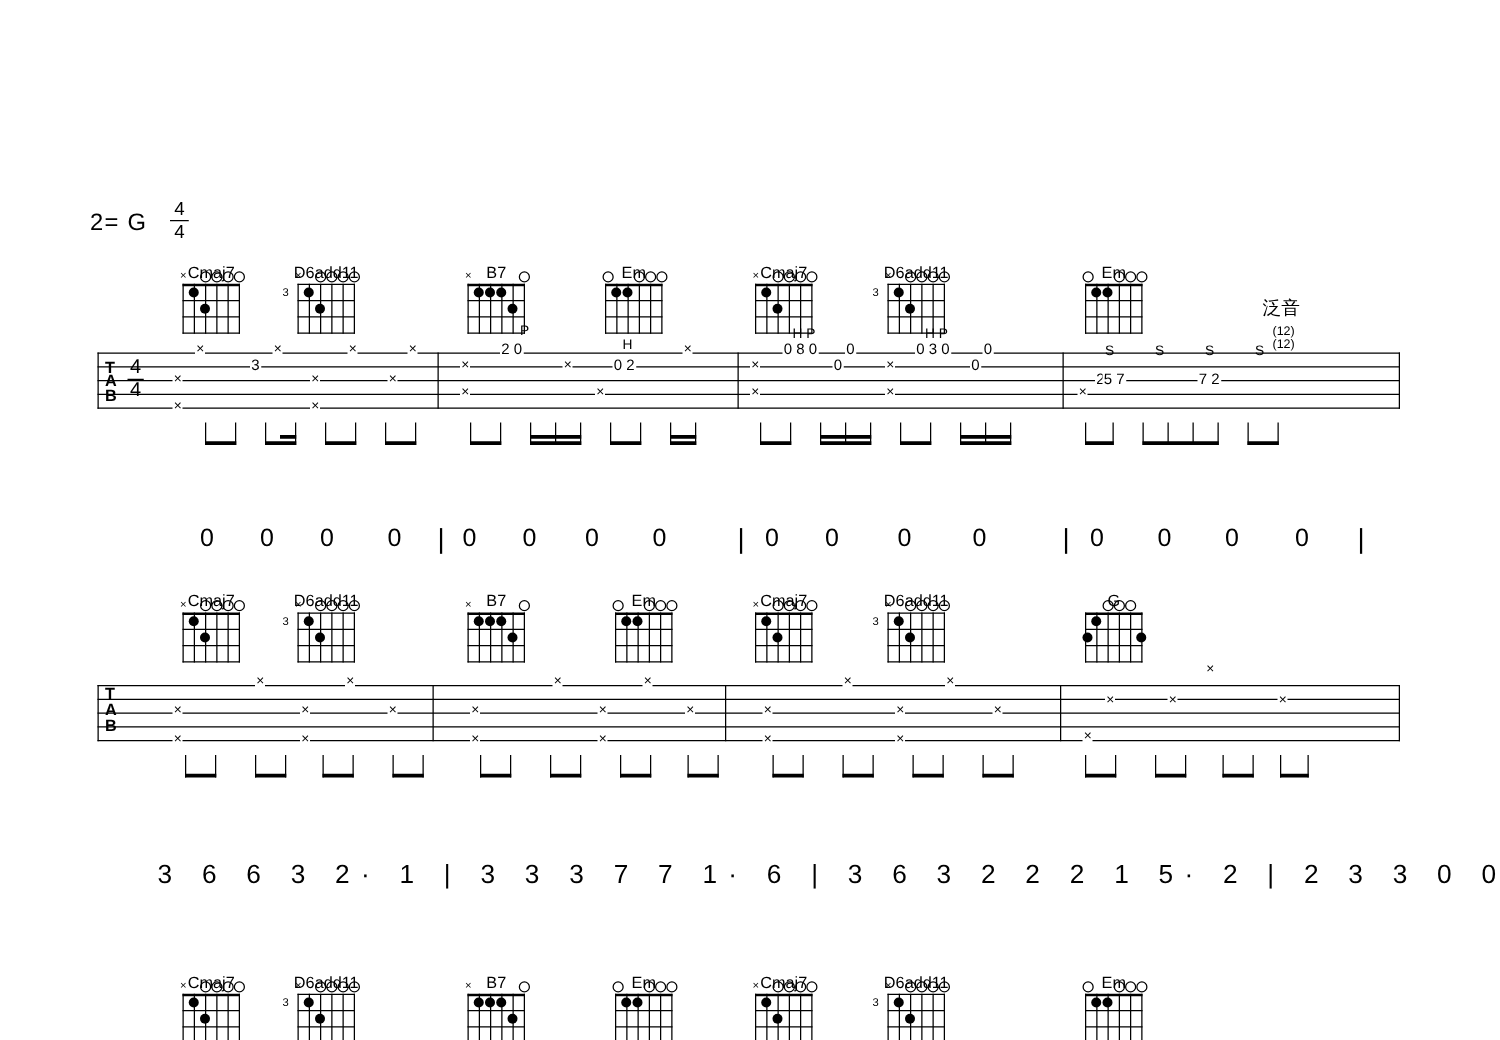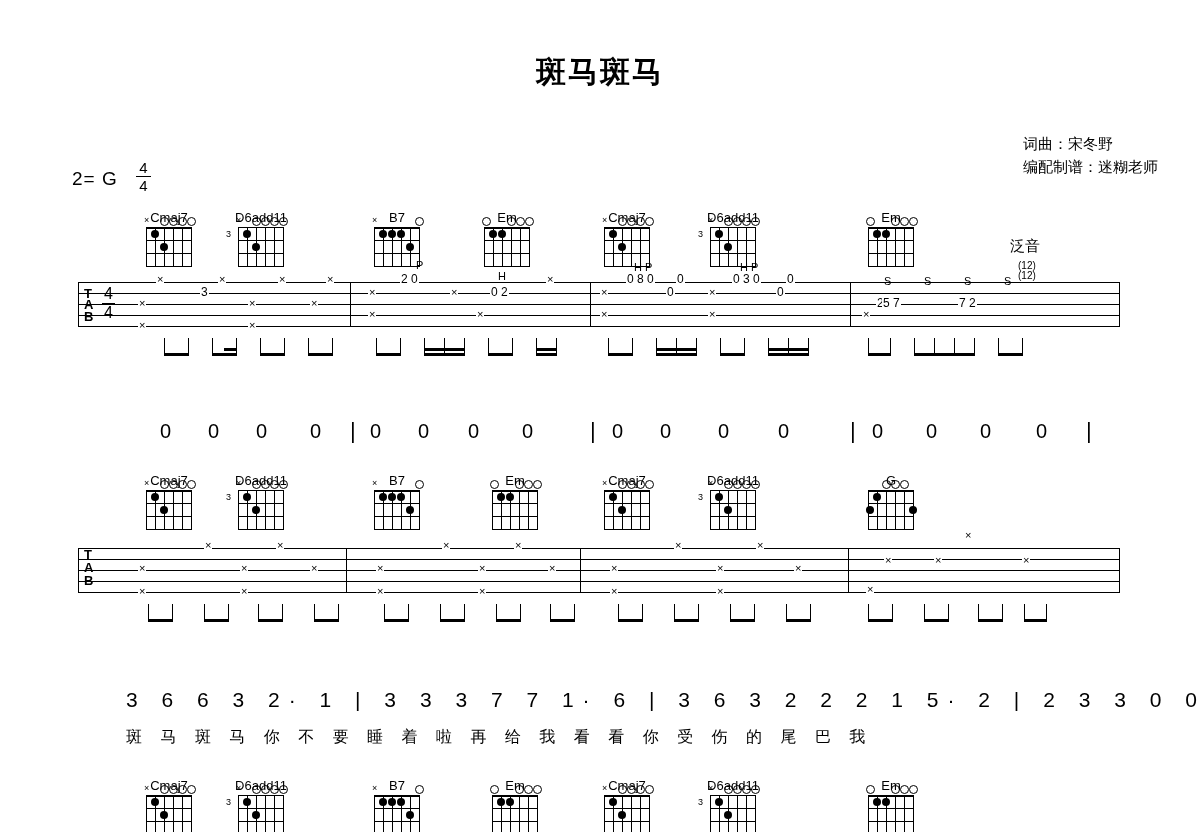--- a/index.html
+++ b/index.html
@@ -52,26 +52,21 @@
   .beam{position:absolute;height:3px;background:#000;}
 
   .smalltxt{position:absolute;font-size:11px;}
   .tiny{position:absolute;font-size:10px;}
 </style>
 </head>
 <body>
 
 <div class="sheet">
 
-  <div class="title">斑马斑马</div>
-
-  <div class="credits">
-    <div>词曲：宋冬野</div>
-    <div>编配制谱：迷糊老师</div>
-  </div>
+
 
   <div class="keysig">2= G</div>
   <div class="timesig">
     <span class="num">4</span>
     <span class="bar"></span>
     <span class="num">4</span>
   </div>
 
   <div class="chordbox" style="left:140px;top:210px;">
     <div class="chordname">Cmaj7</div>
@@ -642,21 +637,20 @@
     <div class="stem" style="left:900px;top:0;height:18px"></div>
       <div class="stem" style="left:924px;top:0;height:18px"></div>
       <div class="beam" style="left:900px;top:15px;width:25px"></div>
     <div class="stem" style="left:946px;top:0;height:18px"></div>
       <div class="stem" style="left:968px;top:0;height:18px"></div>
       <div class="beam" style="left:946px;top:15px;width:23px"></div>
   </div>
 
   <div class="abs" style="left:126px;top:688px;font-size:21px;letter-spacing:9px;white-space:nowrap;">3 6 6 3 2·   1 | 3 3 3 7 7 1·   6 | 3 6 3 2 2 2 1 5· 2 | 2 3 3   0   0 6 |</div>
 
-  <div class="abs" style="left:126px;top:727px;font-size:16px;letter-spacing:7px;white-space:nowrap;">斑 马  斑 马    你  不 要  睡 着 啦    再  给 我 看 看 你  受 伤  的 尾 巴          我</div>
 
   <div class="chordbox" style="left:140px;top:778px;">
     <div class="chordname">Cmaj7</div>
     <div class="grid">
       <div class="nut"></div>
       <div class="vl" style="left:0"></div>
         <div class="vl" style="left:9px"></div>
         <div class="vl" style="left:18px"></div>
       <div class="vl" style="left:27px"></div>
         <div class="vl" style="left:36px"></div>

